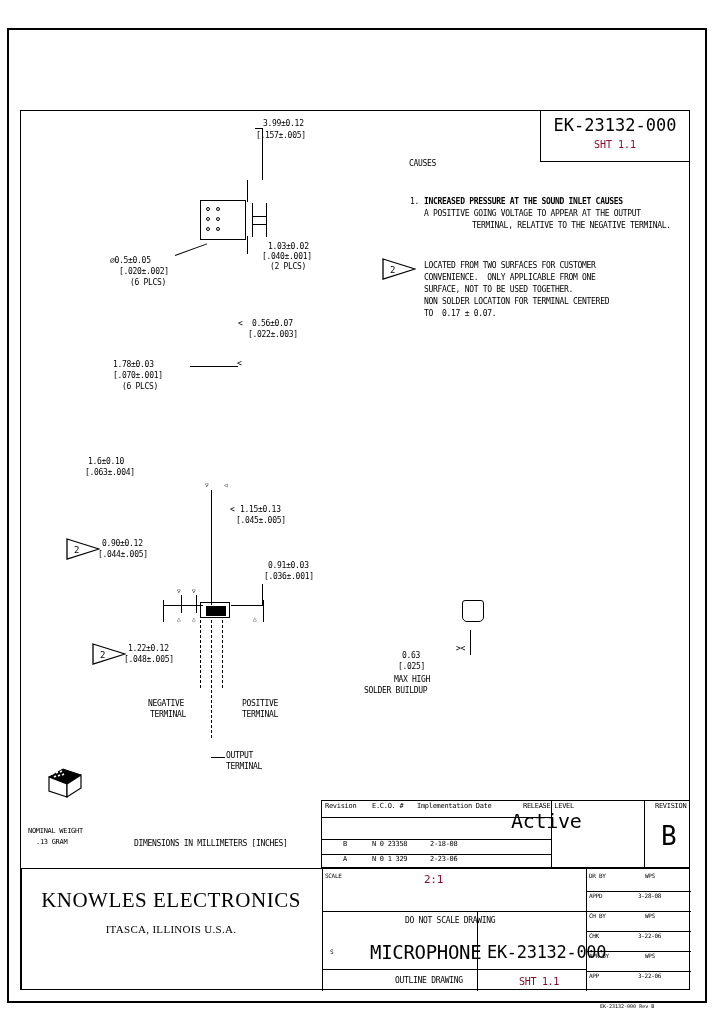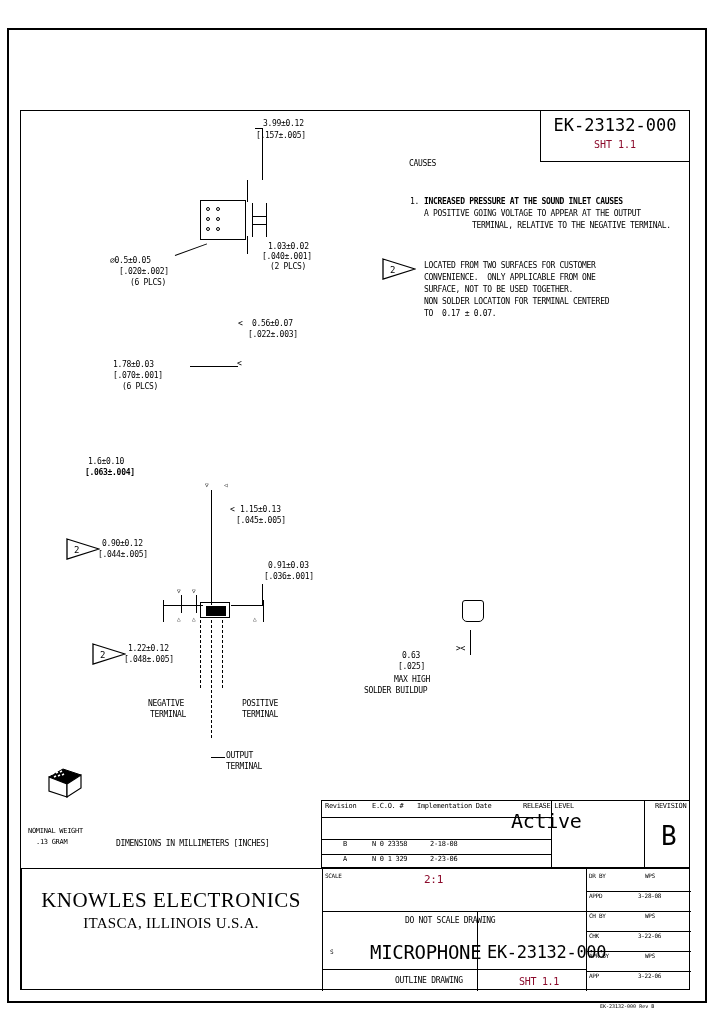--- a/index.html
+++ b/index.html
@@ -162,21 +162,21 @@
   .cellline-v { position:absolute; width:0; border-left:1px solid #000; }
 
   .brand {
     position: absolute;
     left: 22px; top: 888px;
     width: 298px;
     text-align: center;
     font-family: "Liberation Serif", serif;
   }
   .brand .b1 { font-size: 21px; letter-spacing: 0.5px; }
-  .brand .b2 { font-size: 15px; letter-spacing: 0.3px; margin-top: 2px; }
+  .brand .b2 { font-size: 11px; letter-spacing: 0.3px; margin-top: 10px; }
 
   .corner-tag {
     position: absolute;
     right: 10px; bottom: 2px;
     font-size: 5px;
     font-family: "DejaVu Sans Mono", monospace;
     color: #000;
   }
 </style>
 </head>
@@ -254,21 +254,21 @@
   <div class="pkg-side">
     <div class="pkg-side-inner"></div>
   </div>
 
   <div class="ln vln" style="left:211px; top:490px; height:115px;"></div>
 
   <div class="t tiny" style="left:205px; top:482px;">▽</div>
   <div class="t tiny" style="left:224px; top:482px;">◁</div>
 
   <div class="t t8" style="left:88px; top:458px;">1.6±0.10</div>
-  <div class="t t8" style="left:85px; top:469px;font-weight:bold;">[.063±.004]</div>
+  <div class="t t8" style="left:85px; top:469px;">[.063±.004]</div>
 
   <div class="t t8" style="left:240px; top:506px;">1.15±0.13</div>
   <div class="t t8" style="left:236px; top:517px;">[.045±.005]</div>
   <div class="t t8" style="left:230px; top:506px;">&lt;</div>
 
   <div class="t t8" style="left:268px; top:562px;">0.91±0.03</div>
   <div class="t t8" style="left:264px; top:573px;">[.036±.001]</div>
   <div class="ln vln" style="left:262px; top:584px; height:22px;"></div>
 
   <div class="flag" style="left:66px; top:538px;">
@@ -330,21 +330,21 @@
       <line x1="11" y1="8" x2="13" y2="7" stroke="#fff" stroke-width="1.5"></line>
       <line x1="15" y1="7" x2="17" y2="6" stroke="#fff" stroke-width="1.5"></line>
       <line x1="9" y1="12" x2="11" y2="11" stroke="#fff" stroke-width="1.5"></line>
       <line x1="13" y1="11" x2="15" y2="10" stroke="#fff" stroke-width="1.5"></line>
       <line x1="17" y1="10" x2="19" y2="9" stroke="#fff" stroke-width="1.5"></line>
     </svg>
   </div>
 
   <div class="t t7" style="left:28px; top:828px;">NOMINAL WEIGHT</div>
   <div class="t t7" style="left:36px; top:839px;">.13 GRAM</div>
-  <div class="t t8" style="left:116px; top:840px;">DIMENSIONS IN MILLIMETERS [INCHES]</div>
+  <div class="t t8" style="left:134px; top:840px;">DIMENSIONS IN MILLIMETERS [INCHES]</div>
 
   <div class="tb" style="left:321px; top:800px; width:369px; height:68px;">
 
     <div class="cellline-v" style="left:229px; top:0; height:68px;"></div>
     <div class="cellline-v" style="left:322px; top:0; height:68px;"></div>
 
     <div class="cellline-h" style="left:0; top:16px; width:229px;"></div>
     <div class="cellline-h" style="left:0; top:38px; width:229px;"></div>
     <div class="cellline-h" style="left:0; top:53px; width:229px;"></div>
   </div>

